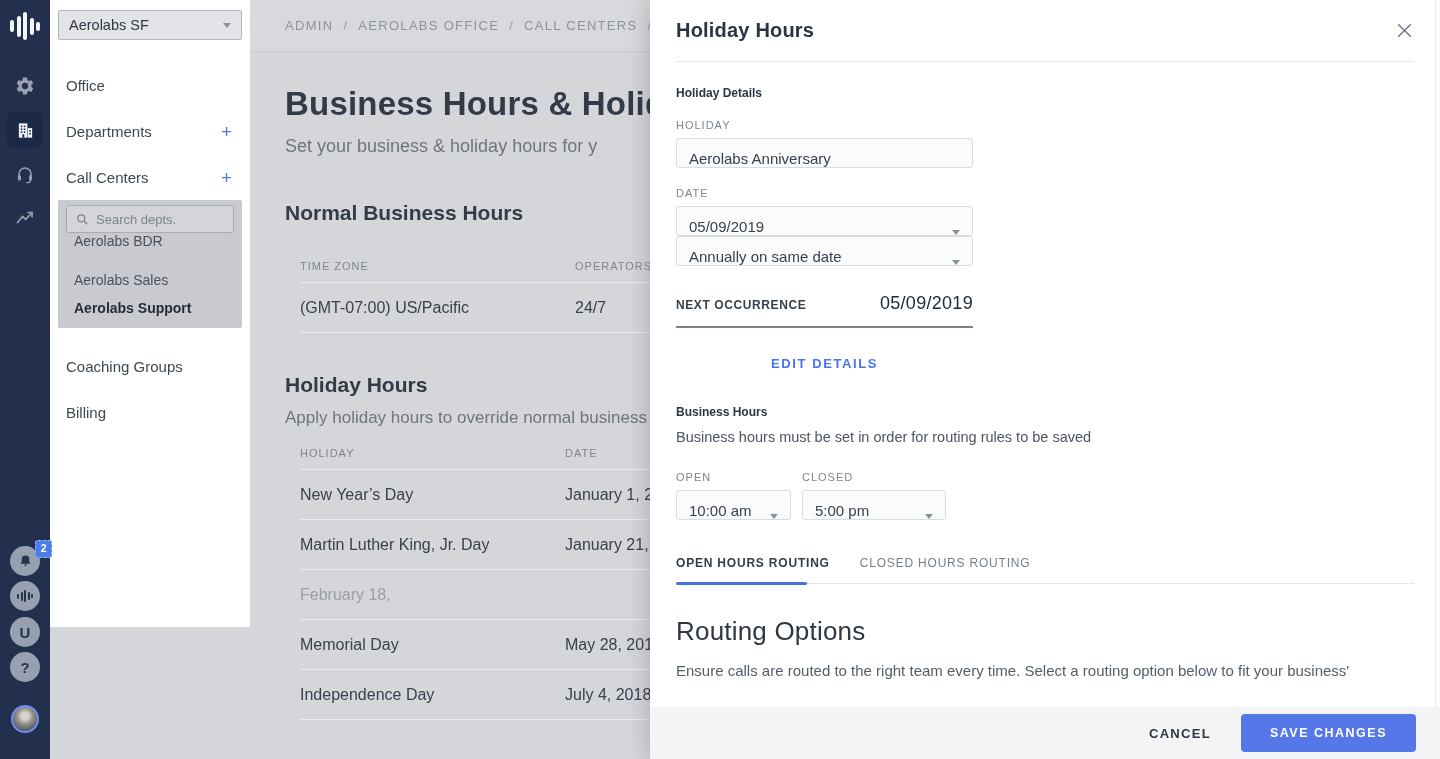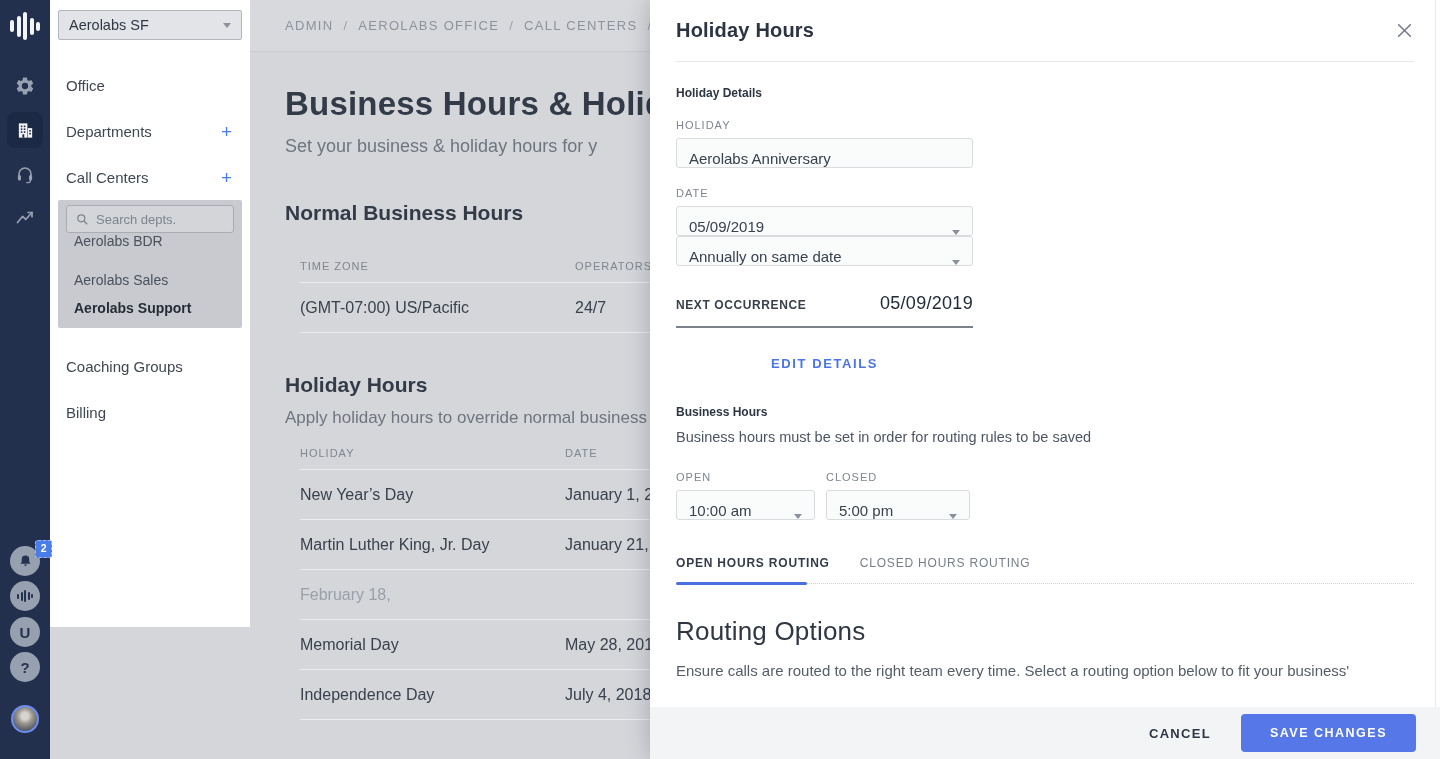--- a/index.html
+++ b/index.html
@@ -77,21 +77,21 @@
            border-top:5.5px solid #8a919c; }
   .next-row { width:297px; margin-top:27px; display:flex; align-items:baseline; justify-content:space-between;
               border-bottom:2px solid #7b828c; padding-bottom:12px; }
   .next-label { font-size:12px; font-weight:bold; letter-spacing:0.6px; color:#39404d; }
   .next-value { font-size:18px; color:#222b39; letter-spacing:0.3px; }
   .edit-link { width:297px; margin-top:28px; text-align:center; font-size:13px; font-weight:bold;
                letter-spacing:1.6px; color:#4a74e8; cursor:pointer; }
   .bh-heading { margin-top:34px; }
   .bh-sub { margin-top:10px; font-size:14.5px; color:#4d5563; }
   .time-row { display:flex; gap:11px; margin-top:26px; }
-  .time-col .field { width:139px; } .time-col:last-child .field { width:144px; }
+  .time-col .field { width:115px; } .time-col:last-child .field { width:144px; }
   .tabs { position:relative; display:flex; gap:30px; margin-top:36px; border-bottom:1px dotted #cfd1d5; }
   .tab { padding-bottom:13px; font-size:12px; letter-spacing:0.8px; color:#767e89; cursor:pointer; }
   .tab.active { font-weight:bold; color:#343c49; }
   .tab.active::after { content:""; position:absolute; left:0; bottom:-2px; width:131px; height:3px;
                        background:#4a6fe0; border-radius:2px; }
   .routing-h { margin-top:32px; font-size:26px; font-weight:400; color:#2f3743; letter-spacing:0.2px; }
   .routing-sub { margin-top:15px; font-size:15px; color:#555d69; }
   .modal-footer { position:absolute; left:0; bottom:0; width:100%; height:52px; background:#f3f4f6; z-index:2;
                   display:flex; align-items:center; justify-content:flex-end; gap:30px; padding-right:24px; }
   .cancel-btn { font-size:13px; font-weight:bold; letter-spacing:1.3px; color:#2e3643; cursor:pointer; }

